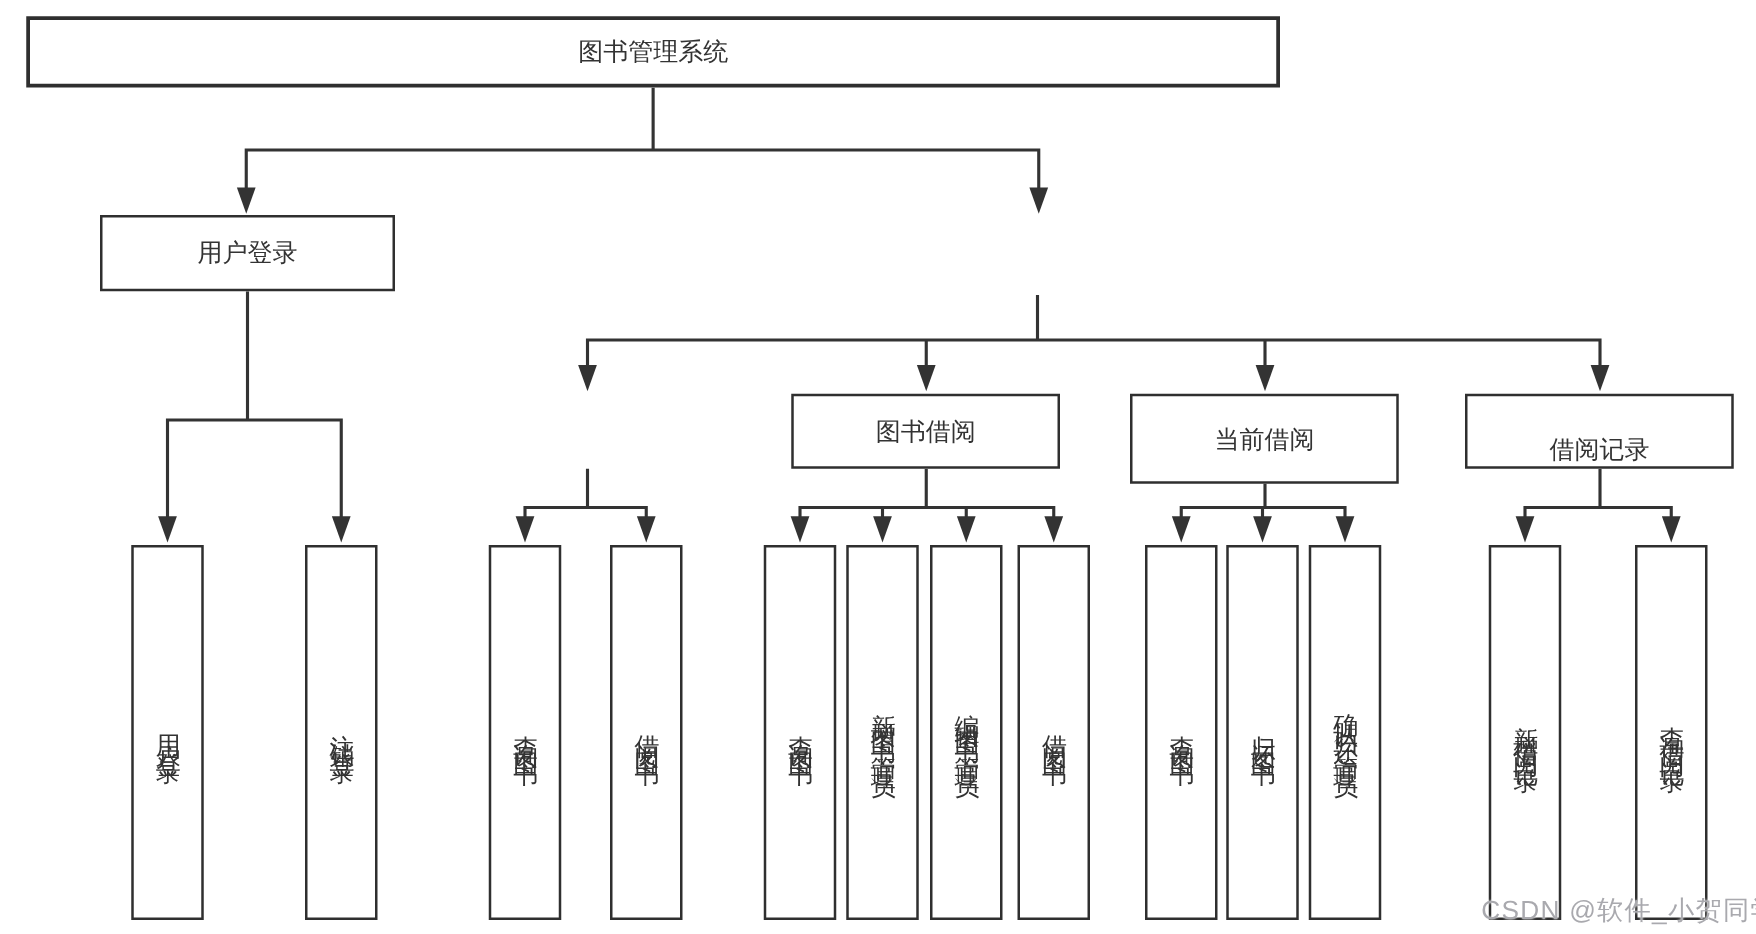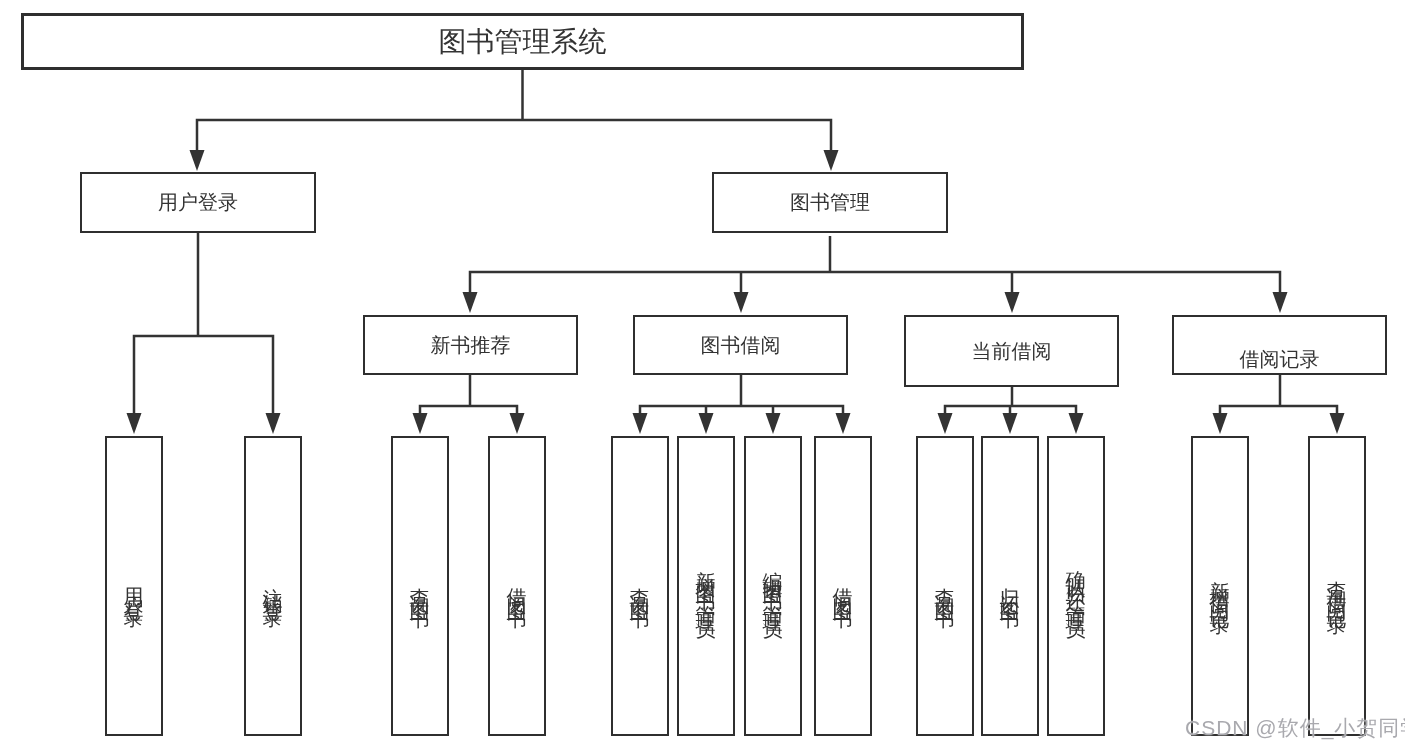--- a/index.html
+++ b/index.html
@@ -28,21 +28,21 @@
     background: #ffffff;
     border: 2px solid #2f2f2f;
     color: #333333;
     display: flex;
     align-items: center;
     justify-content: center;
     z-index: 2;
   }
   .node.root {
     border-width: 3px;
-    font-size: 28px;
+    font-size: 20px;
   }
   .node.lvl2, .node.lvl3 {
     font-size: 20px;
   }
   .node.leaf {
     width: 58px;
     top: 436px;
     height: 300px;
     font-size: 20px;
   }
@@ -110,27 +110,21 @@
       </g>
   </svg>
 
   <div class="node root" style="left:21px; top:13px; width:1003px; height:57px;">
     <span>图书管理系统</span>
   </div>
 
   <div class="node lvl2" style="left:80px; top:172px; width:236px; height:61px;">
     <span>用户登录</span>
   </div>
-  <div class="node lvl2" style="left:712px; top:172px; width:236px; height:61px;">
-    <span>图书管理</span>
-  </div>
 
-  <div class="node lvl3" style="left:363px; top:315px; width:215px; height:60px;">
-    <span>新书推荐</span>
-  </div>
   <div class="node lvl3" style="left:633px; top:315px; width:215px; height:60px;">
     <span>图书借阅</span>
   </div>
   <div class="node lvl3" style="left:904px; top:315px; width:215px; height:72px;">
     <span>当前借阅</span>
   </div>
   <div class="node lvl3" style="left:1172px; top:315px; width:215px; height:60px;align-items:flex-end;">
     <span>借阅记录</span>
   </div>
 

